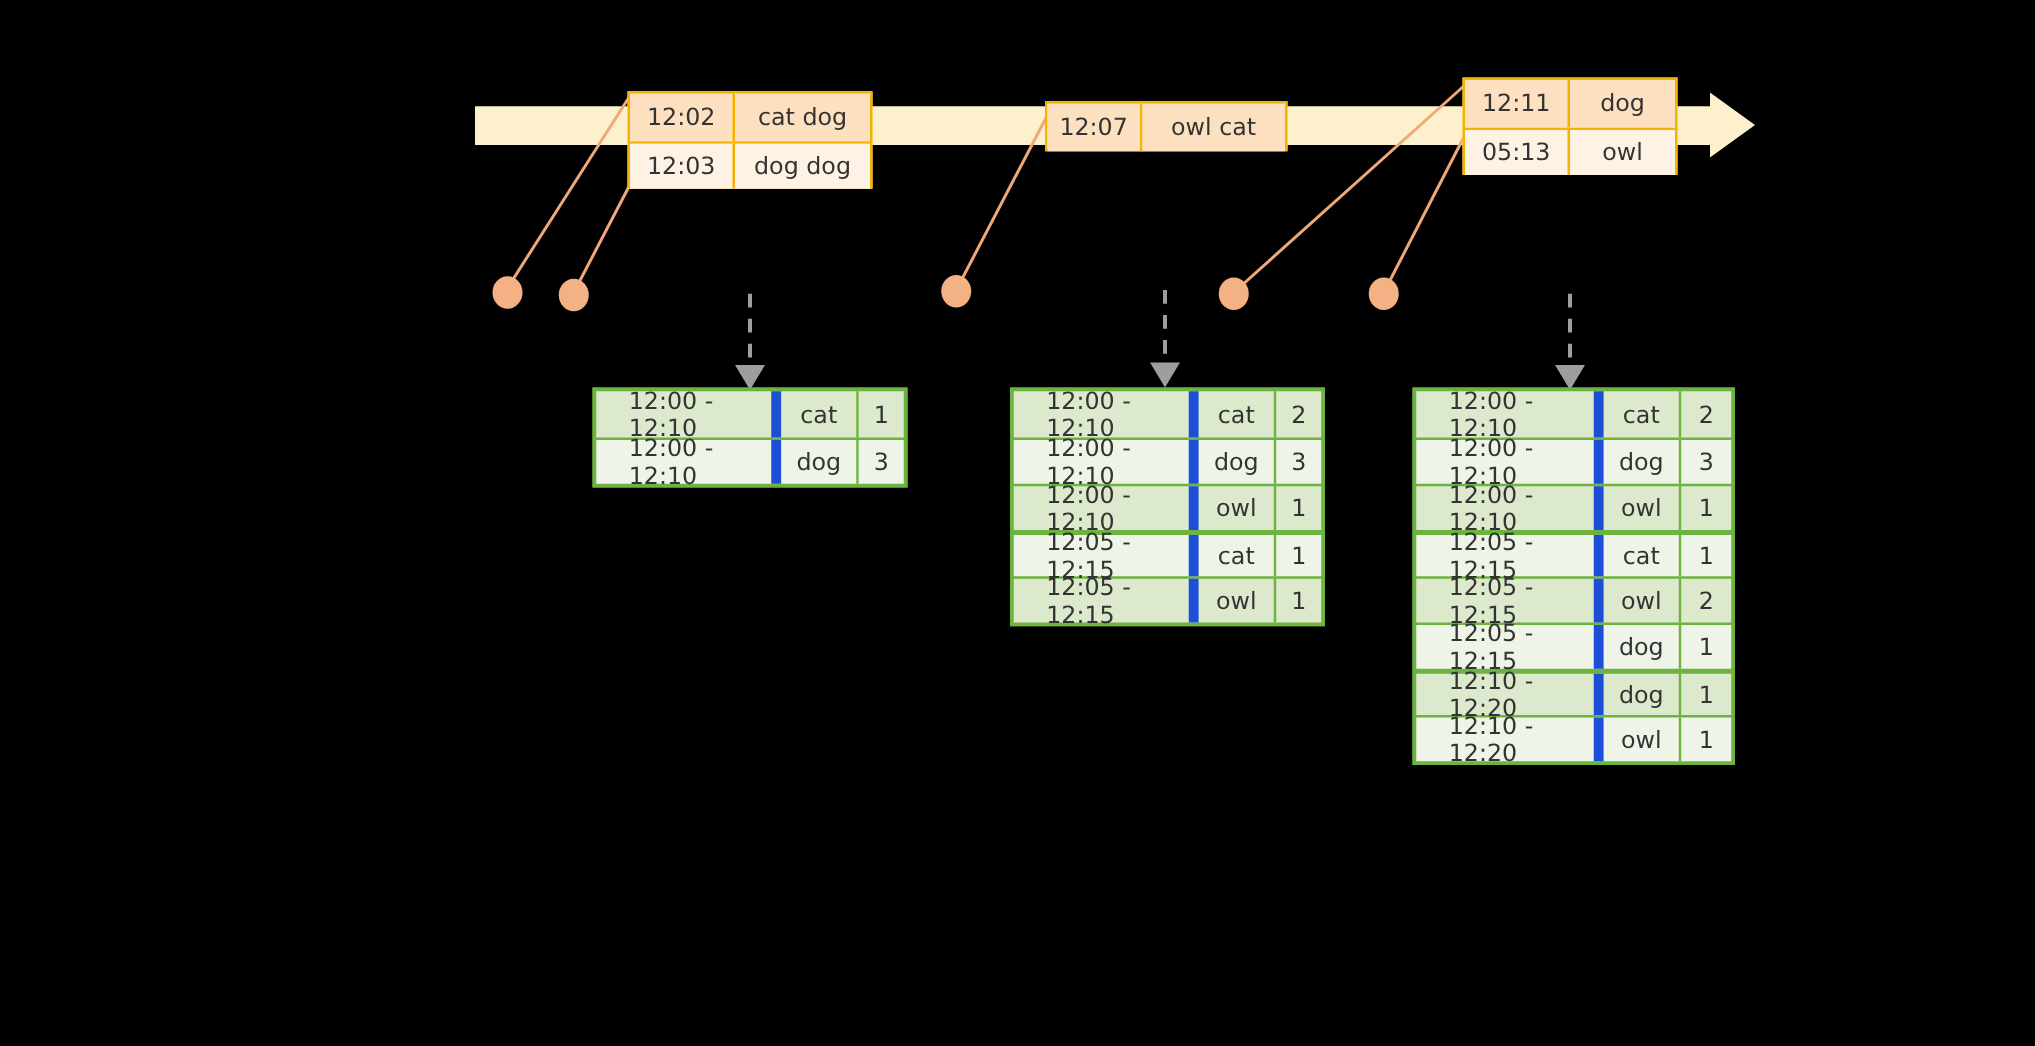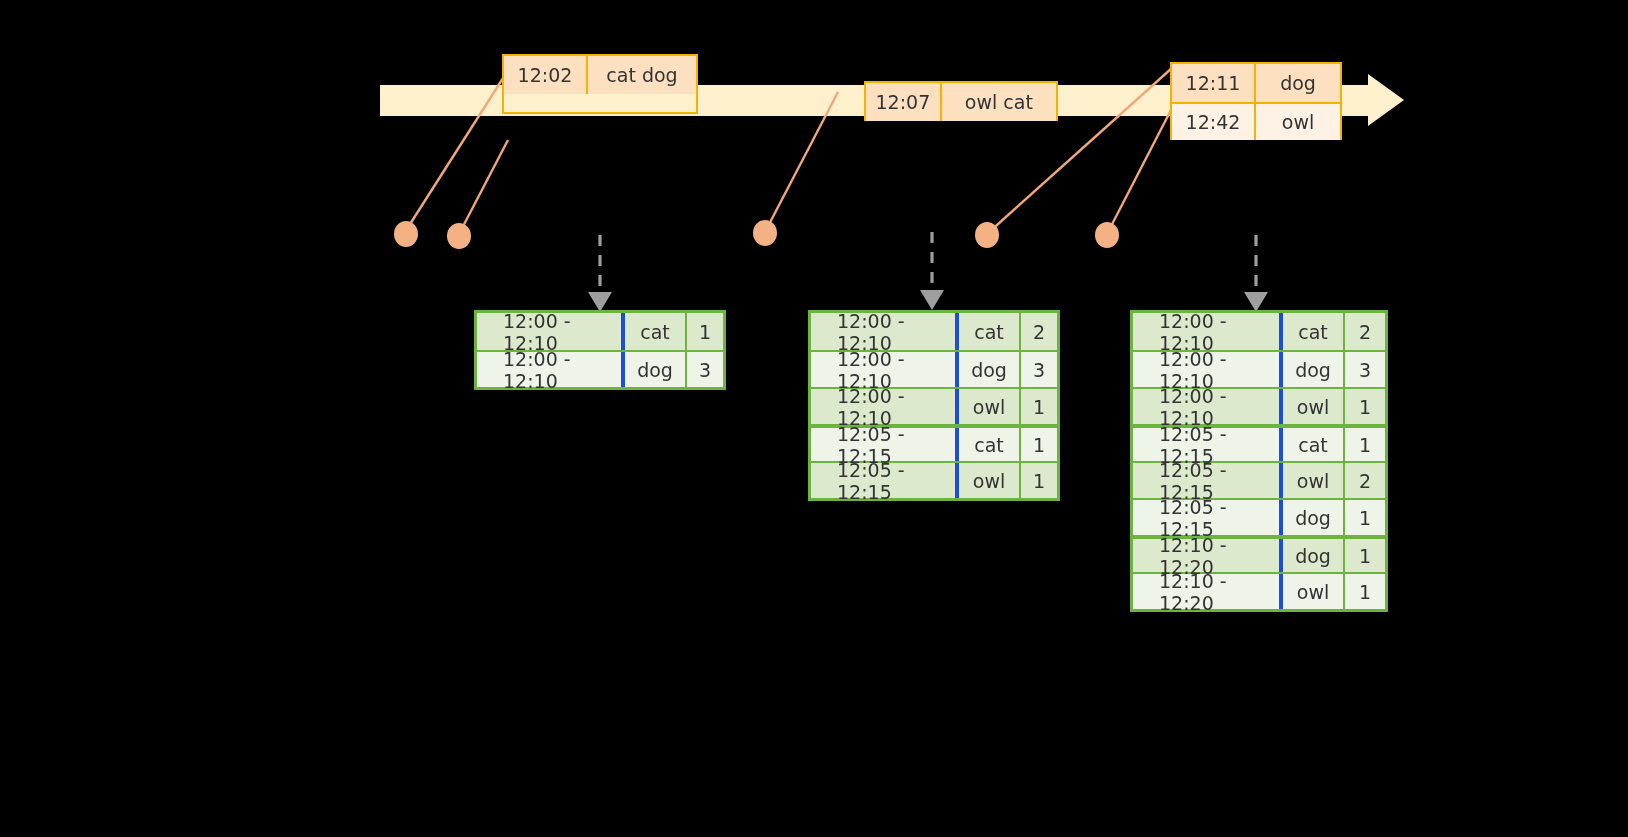--- a/index.html
+++ b/index.html
@@ -47,21 +47,21 @@
     background:#6cb33f;
   }
   .res-row{display:flex;height:37px;box-sizing:border-box;}
   .res-row + .res-row{border-top:2px solid #6cb33f;}
   .res-cell{
     display:flex;align-items:center;justify-content:center;
     box-sizing:border-box;font-size:19px;color:#333;
   }
   .res-row.shade .res-cell{background:#dce9cc;}
   .res-row.light .res-cell{background:#eef4e8;}
-  .c-win{width:148px;border-right:4px solid #1d4ed8;padding-left:26px;}
+  .c-win{width:148px;border-right:8px solid #1d4ed8;padding-left:26px;}
   .c-key{width:62px;border-right:2px solid #6cb33f;}
   .c-cnt{width:36px;}
   .t3 .c-win{width:150px;}
   .t3 .c-key{width:62px;}
   .t3 .c-cnt{width:40px;}
 </style>
 </head>
 <body>
 
 <div id="stage">
@@ -90,41 +90,45 @@
       <line x1="932" y1="232" x2="932" y2="290"></line>
       <line x1="1256" y1="235" x2="1256" y2="292"></line>
     </g>
     <g fill="#9e9e9e">
       <polygon points="588,292 612,292 600,312"></polygon>
       <polygon points="920,290 944,290 932,310"></polygon>
       <polygon points="1244,292 1268,292 1256,312"></polygon>
     </g>
   </svg>
 
-  <div class="evt-box" style="left:502px;top:54px;width:196px;height:60px;">
+  <div class="evt-box" style="left:502px;top:73px;width:196px;height:78px;">
     <div class="evt-row shade">
       <div class="evt-time">12:02</div>
       <div class="evt-val" style="width:108px">cat dog</div>
     </div>
+    <div class="evt-row light">
+      <div class="evt-time">12:03</div>
+      <div class="evt-val" style="width:108px">dog dog</div>
+    </div>
   </div>
 
-  <div class="evt-box" style="left:864px;top:81px;width:194px;height:40px;">
+  <div class="evt-box" style="left:836px;top:81px;width:194px;height:40px;">
     <div class="evt-row shade">
       <div class="evt-time">12:07</div>
       <div class="evt-val" style="width:127px">owl cat</div>
     </div>
   </div>
 
   <div class="evt-box" style="left:1170px;top:62px;width:172px;height:78px;text-align:right;">
     <div class="evt-row shade">
       <div class="evt-time">12:11</div>
       <div class="evt-val" style="width:84px">dog</div>
     </div>
     <div class="evt-row light">
-      <div class="evt-time">12:42</div>
+      <div class="evt-time">05:13</div>
       <div class="evt-val" style="width:84px">owl</div>
     </div>
   </div>
 
   <div class="res-table t1" style="left:474px;top:310px;">
       <div class="res-row shade">
         <div class="res-cell c-win">12:00 - 12:10</div>
         <div class="res-cell c-key">cat</div>
         <div class="res-cell c-cnt">1</div>
       </div>

